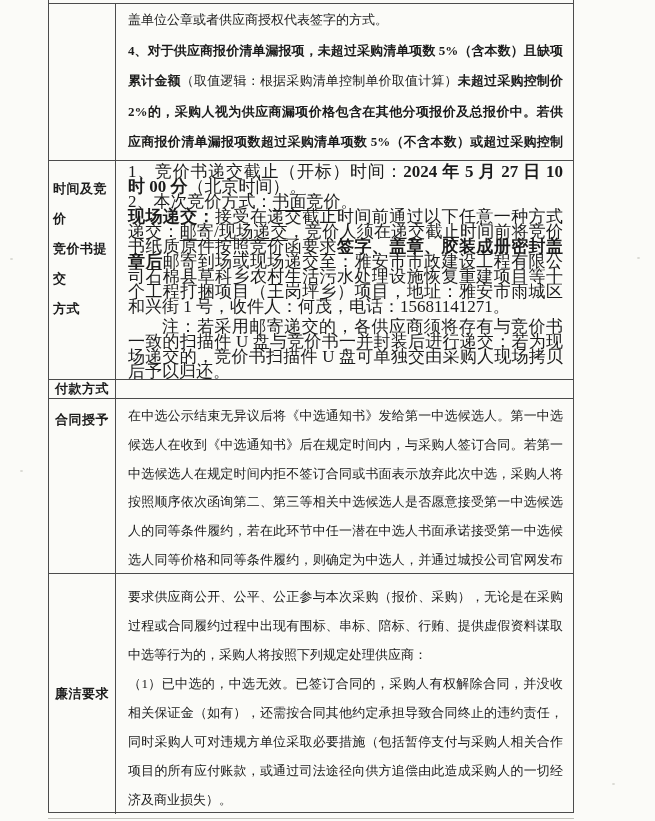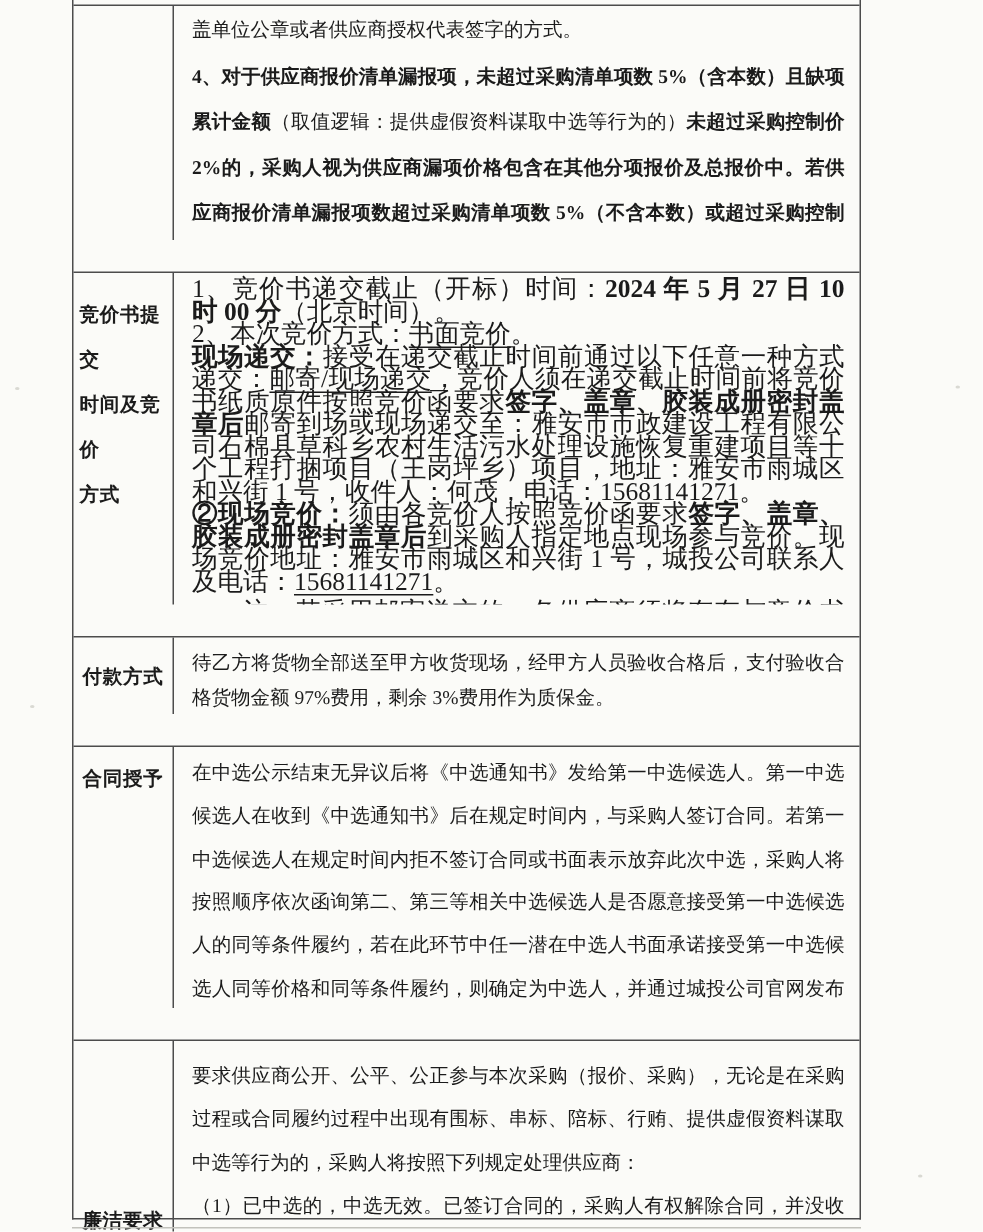--- a/index.html
+++ b/index.html
@@ -14,21 +14,20 @@
   }
   
   .doc-table {
     position:absolute; left:48px; top:0; width:526px; height:813px;
     box-sizing:border-box;
     border-left:1.3px solid #4c4c4c;
     border-right:1.3px solid #4c4c4c;
     border-bottom:1.5px solid #4c4c4c;
     display:flex; flex-direction:column;
     padding-top:3px;
-    gap:21px;
   }
   .row {
     display:flex; box-sizing:border-box;
     border-top:1.3px solid #4c4c4c;
   }
   .r1 { height:157px; }
   .r2 { height:222px; }
   .r3 { height:53px; }
   .r4 { height:175px; }
   .r5 { flex:1; }
@@ -71,45 +70,41 @@
 </head>
 <body>
 
 <div class="page">
   <div class="doc-table">
 
     <div class="row r1">
       <div class="cell lbl"></div>
       <div class="cell cnt">
           <p><span>盖单位公章或者供应商授权代表签字的方式。</span></p>
-          <p><span class="b">4、对于供应商报价清单漏报项，未超过采购清单项数 5%（含本数）且缺项累计金额</span><span>（取值逻辑：提供虚假资料谋取中选等行为的）</span><span class="b">未超过采购控制价 2%的，采购人视为供应商漏项价格包含在其他分项报价及总报价中。若供应商报价清单漏报项数超过采购清单项数 5%（不含本数）或超过采购控制价 2%的，其竞价文件无效。</span></p>
+          <p><span class="b">4、对于供应商报价清单漏报项，未超过采购清单项数 5%（含本数）且缺项累计金额</span><span>（取值逻辑：根据采购清单控制单价取值计算）</span><span class="b">未超过采购控制价 2%的，采购人视为供应商漏项价格包含在其他分项报价及总报价中。若供应商报价清单漏报项数超过采购清单项数 5%（不含本数）或超过采购控制价 2%的，其竞价文件无效。</span></p>
         </div>
     </div>
 
     <div class="row r2">
       <div class="cell lbl">
+          <div>时间及竞价</div>
           <div>竞价书提交</div>
-          <div>时间及竞价</div>
           <div>方式</div>
         </div>
       <div class="cell cnt">
           <p><span>1、竞价书递交截止（开标）时间：</span><span class="b">2024 年 5 月 27 日 10 时 00 分</span><span>（北京时间）。</span></p>
           <p><span>2、本次竞价方式：</span><span class="u">书面竞价</span><span>。</span></p>
           <p><span class="b">现场递交：</span><span>接受在递交截止时间前通过以下任意一种方式递交：</span><span class="u">邮寄/现场递交</span><span>，竞价人须在递交截止时间前将竞价书纸质原件按照竞价函要求</span><span class="b">签字、盖章、胶装成册密封盖章后</span><span>邮寄到场或现场递交至：雅安市市政建设工程有限公司石棉县草科乡农村生活污水处理设施恢复重建项目等十个工程打捆项目（王岗坪乡）项目，地址：雅安市雨城区和兴街 1 号，收件人：何茂，电话：15681141271。</span></p>
-          <p><span class="b">②现场竞价：</span><span>须由各竞价人按照竞价函要求</span><span class="b">签字、盖章、胶装成册密封盖章后</span><span>到采购人指定地点现场参与竞价。现场竞价地址：雅安市雨城区和兴街 1 号，城投公司联系人及电话：</span><span class="u">15681141271</span><span>。</span></p>
           <p class="note"><span>注：若采用邮寄递交的，各供应商须将存有与竞价书一致的扫描件 U 盘与竞价书一并封装后进行递交；若为现场递交的，竞价书扫描件 U 盘可单独交由采购人现场拷贝后予以归还。</span></p>
         </div>
     </div>
 
     <div class="row r3">
       <div class="cell lbl">
           <div>付款方式</div>
-        </div>
-      <div class="cell cnt">
-          <p><span>待乙方将货物全部送至甲方收货现场，经甲方人员验收合格后，支付验收合格货物金额 97%费用，剩余 3%费用作为质保金。</span></p>
         </div>
     </div>
 
     <div class="row r4">
       <div class="cell lbl">
           <div>合同授予</div>
         </div>
       <div class="cell cnt">
           <p><span>在中选公示结束无异议后将《中选通知书》发给第一中选候选人。第一中选候选人在收到《中选通知书》后在规定时间内，与采购人签订合同。若第一中选候选人在规定时间内拒不签订合同或书面表示放弃此次中选，采购人将按照顺序依次函询第二、第三等相关中选候选人是否愿意接受第一中选候选人的同等条件履约，若在此环节中任一潜在中选人书面承诺接受第一中选候选人同等价格和同等条件履约，则确定为中选人，并通过城投公司官网发布公示。</span></p>
         </div>

